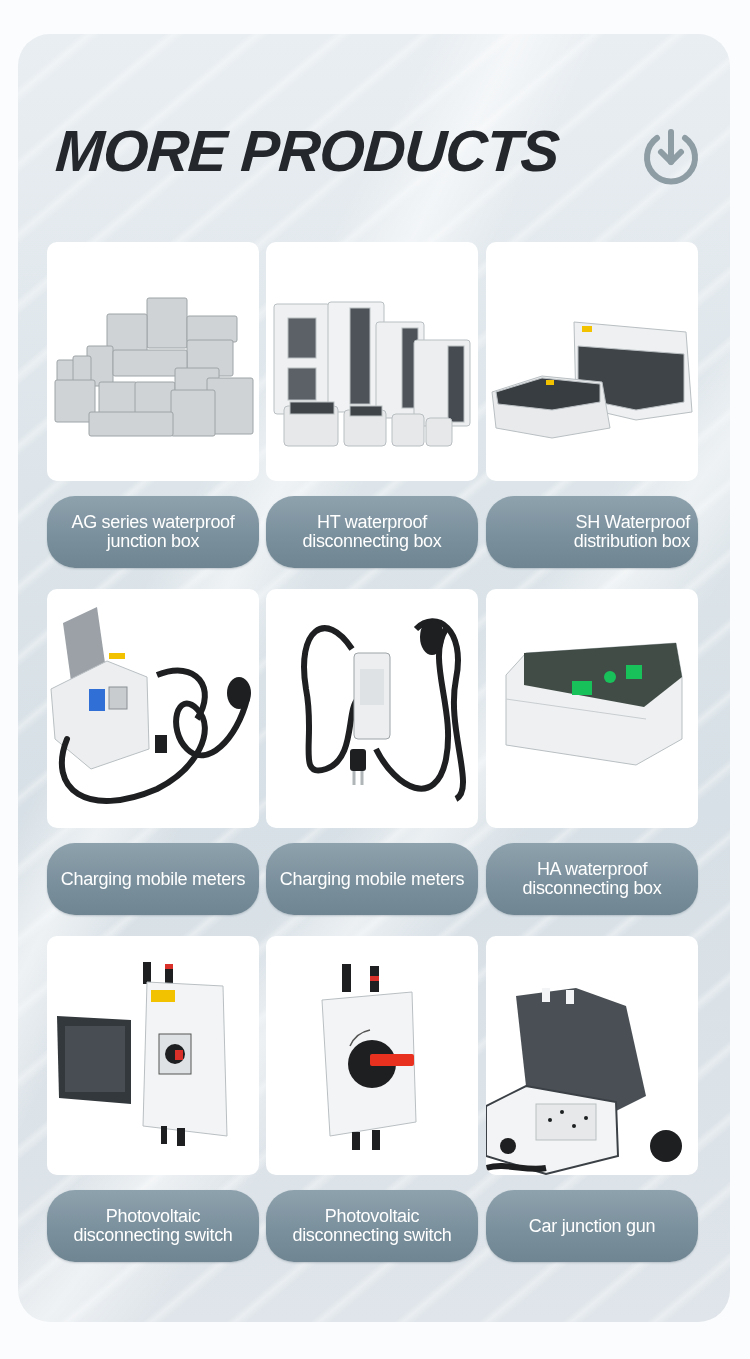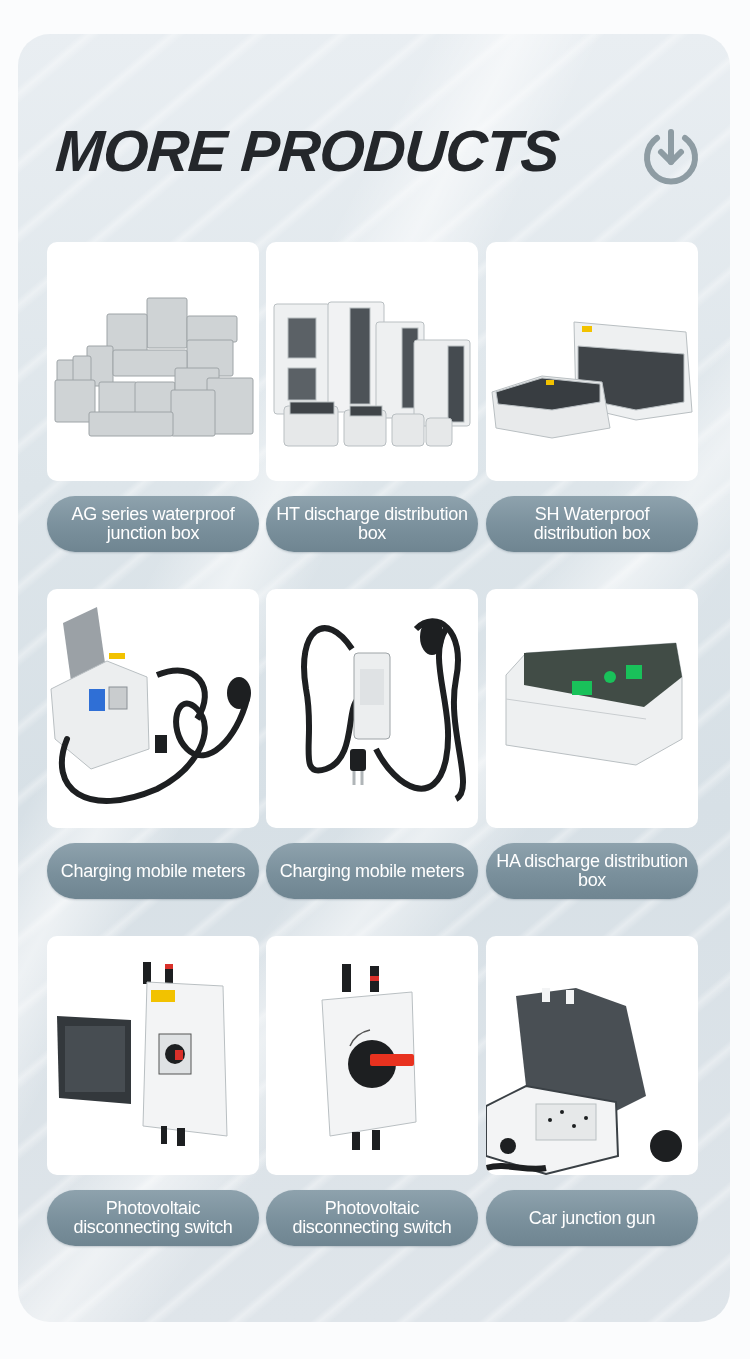--- a/index.html
+++ b/index.html
@@ -28,21 +28,21 @@
   }
   .grid {
     position:absolute; left:29px; top:208px; width:652px;
   }
   .card {
     position:absolute; width:212px; height:239px;
     background:#ffffff; border-radius:10px; overflow:hidden;
   }
   .card svg { position:absolute; left:0; top:0; }
   .pill {
-    position:absolute; width:212px; height:56px; border-radius:28px;
+    position:absolute; width:212px; height:72px; border-radius:28px;
     background:linear-gradient(180deg, #8ea2ad 0%, #7a909c 55%, #6f8591 100%);
     box-shadow:0 1px 2px rgba(60,80,95,0.25);
     display:flex; align-items:center; justify-content:center; text-align:center;
     color:#ffffff; font-size:18px; line-height:19px; letter-spacing:-0.3px;
     padding:0 8px; box-sizing:border-box;
   }
 </style>
 </head>
 <body>
 
@@ -95,35 +95,35 @@
           <rect x="182" y="104" width="16" height="76" fill="#454b50"></rect>
           <rect x="18" y="164" width="54" height="40" rx="4" fill="#e6e8e9"></rect>
           <rect x="24" y="160" width="44" height="12" fill="#3f4448"></rect>
           <rect x="78" y="168" width="42" height="36" rx="4" fill="#e6e8e9"></rect>
           <rect x="84" y="164" width="32" height="10" fill="#3f4448"></rect>
           <rect x="126" y="172" width="32" height="32" rx="4" fill="#e6e8e9"></rect>
           <rect x="160" y="176" width="26" height="28" rx="4" fill="#e6e8e9"></rect>
         </g>
       </svg>
     </div>
-    <div class="pill" style="left:219px; top:254px;">HT discharge distribution box</div>
+    <div class="pill" style="left:219px; top:254px;">HT waterproof disconnecting box</div>
 
     <div class="card" style="left:439px; top:0;">
       <svg width="212" height="239">
         <g stroke="#b9bfc2" stroke-width="1">
           <polygon points="88,80 200,90 206,170 150,178 90,164" fill="#eef0f1"></polygon>
           <polygon points="92,104 198,112 198,160 150,168 92,156" fill="#3f4448"></polygon>
           <rect x="96" y="84" width="10" height="6" fill="#f2c200" stroke="none"></rect>
           <polygon points="6,150 56,134 116,140 124,186 66,196 10,186" fill="#e8eaeb"></polygon>
           <polygon points="10,150 56,136 114,142 114,160 66,168 12,162" fill="#383d41"></polygon>
           <rect x="60" y="138" width="8" height="5" fill="#f2c200" stroke="none"></rect>
         </g>
       </svg>
     </div>
-    <div class="pill" style="left:439px; top:254px;">SH Waterproof distribution box</div>
+    <div class="pill" style="left:439px; top:254px;text-align:right;">SH Waterproof distribution box</div>
 
     <div class="card" style="left:0; top:347px;">
       <svg width="212" height="239">
         <polygon points="16,34 50,18 58,74 24,92" fill="#8a9096" opacity="0.85"></polygon>
         <polygon points="4,100 60,72 100,88 102,160 44,180 8,150" fill="#eceeef" stroke="#b9bfc2"></polygon>
         <rect x="42" y="100" width="16" height="22" fill="#2f6fd6"></rect>
         <rect x="62" y="98" width="18" height="22" fill="#c9ccce" stroke="#8a9096"></rect>
         <rect x="62" y="64" width="16" height="6" fill="#f2c200"></rect>
         <path d="M20 150 C 0 200, 40 230, 110 200 C 150 180, 170 140, 150 120 C 130 100, 120 140, 140 160 C 160 180, 190 150, 200 110" fill="none" stroke="#1d1f21" stroke-width="6" stroke-linecap="round"></path>
         <path d="M110 86 C 150 70, 170 100, 150 130" fill="none" stroke="#1d1f21" stroke-width="6"></path>
@@ -151,21 +151,21 @@
     <div class="card" style="left:439px; top:347px;">
       <svg width="212" height="239">
         <polygon points="20,86 40,64 190,54 196,88 196,150 150,176 20,156" fill="#eef0f1" stroke="#b9bfc2"></polygon>
         <polygon points="38,64 190,54 196,88 158,118 38,96" fill="#2e3a33" opacity="0.9"></polygon>
         <rect x="86" y="92" width="20" height="14" fill="#19c15a"></rect>
         <circle cx="124" cy="88" r="6" fill="#19c15a"></circle>
         <rect x="140" y="76" width="16" height="14" fill="#19c15a"></rect>
         <line x1="20" y1="110" x2="160" y2="130" stroke="#c9cdd0"></line>
       </svg>
     </div>
-    <div class="pill" style="left:439px; top:601px;">HA discharge distribution box</div>
+    <div class="pill" style="left:439px; top:601px;">HA waterproof disconnecting box</div>
 
     <div class="card" style="left:0; top:694px;">
       <svg width="212" height="239">
         <rect x="96" y="26" width="8" height="22" fill="#1d1f21"></rect>
         <rect x="118" y="28" width="8" height="20" fill="#1d1f21"></rect>
         <rect x="118" y="28" width="8" height="5" fill="#d9302a"></rect>
         <polygon points="100,46 176,50 180,200 96,190" fill="#f3f4f5" stroke="#b9bfc2"></polygon>
         <rect x="104" y="54" width="24" height="12" fill="#f2c200"></rect>
         <rect x="112" y="98" width="32" height="40" fill="#dfe2e4" stroke="#555"></rect>
         <circle cx="128" cy="118" r="10" fill="#1d1f21"></circle>

